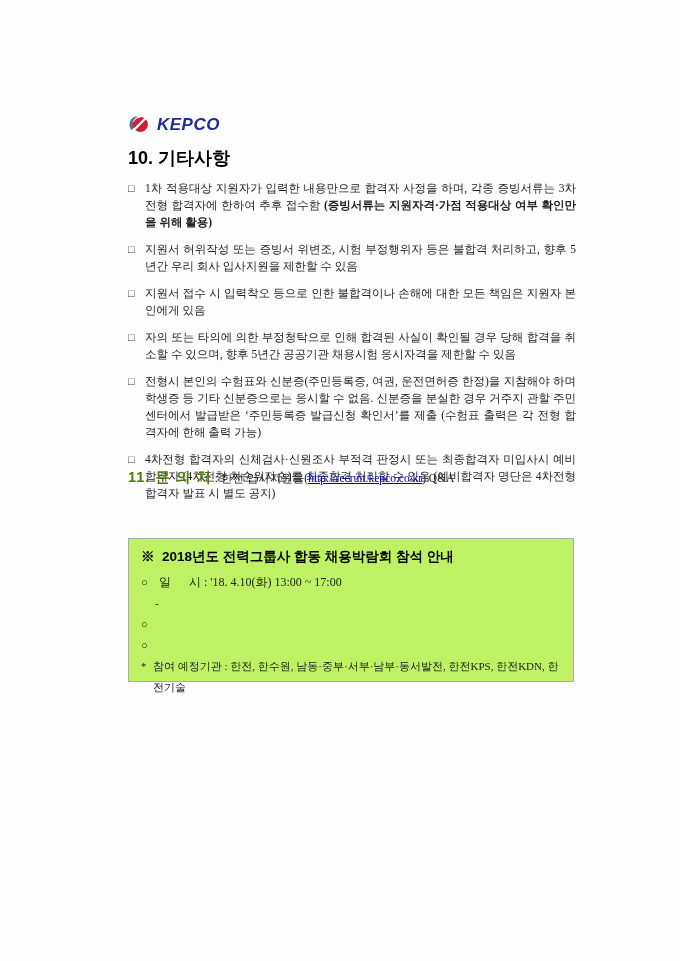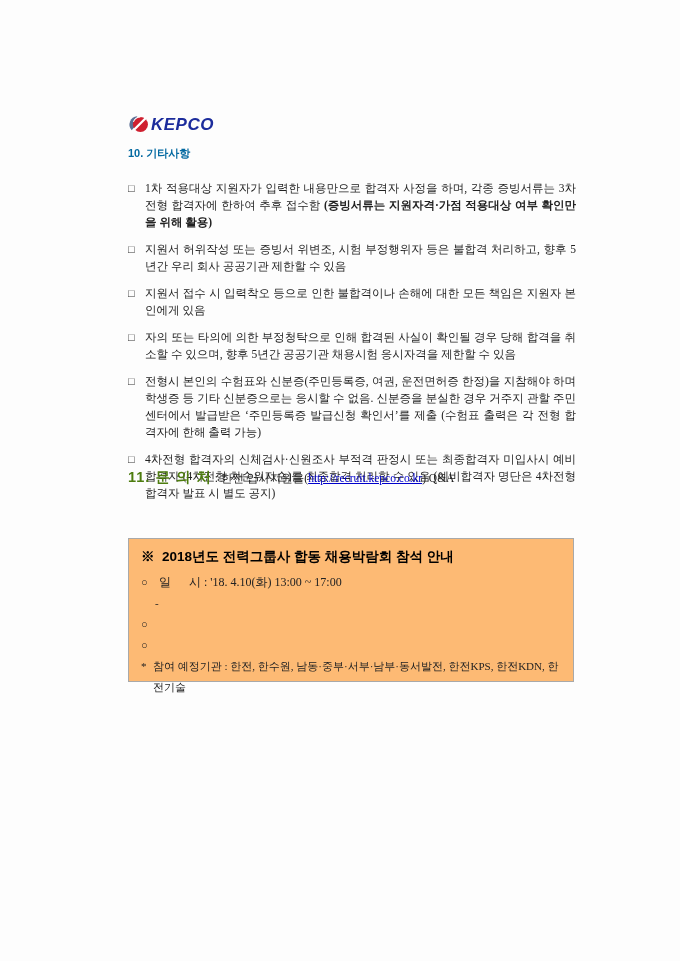--- a/index.html
+++ b/index.html
@@ -14,39 +14,39 @@
     color: #222;
     overflow: hidden;
   }
   
   .logo {
     position: absolute;
     top: 114px;
     left: 128px;
     display: flex;
     align-items: center;
-    gap: 2px;
+    gap: 8px;
   }
   .logo svg { display: block; }
   .logo .brand {
     font-family: "Liberation Sans", sans-serif;
     font-weight: bold;
     font-style: italic;
     font-size: 17px;
     letter-spacing: 0.5px;
     color: #1c2c9c;
   }
   
   .sec-heading {
     position: absolute;
     left: 128px;
     font-family: "Liberation Sans", sans-serif;
     font-weight: bold;
-    font-size: 11px;
-    color: #0369a1;
+    font-size: 18px;
+    color: #000000;
   }
   .sec-heading.misc { top: 146px; }
   
   .bullets {
     position: absolute;
     top: 180px;
     left: 128px;
     width: 448px;
     list-style: none;
   }
@@ -85,21 +85,21 @@
     color: #0000cc;
   }
   
   .notice-box {
     position: absolute;
     top: 538px;
     left: 128px;
     width: 446px;
     height: 144px;
     border: 1px solid #a9a9a9;
-    background: #fdba74;
+    background: #bef264;
     padding: 9px 12px 8px 12px;
   }
   .notice-box .nb-title {
     font-family: "Liberation Sans", sans-serif;
     font-weight: bold;
     font-size: 13.5px;
     color: #000;
     white-space: pre-wrap;
     margin-bottom: 6px;
   }
@@ -137,21 +137,21 @@
 
   <div class="sec-heading misc">10. 기타사항</div>
 
   <ul class="bullets">
     <li>
       <span class="marker">□</span>
       <span class="body"><span>1차 적용대상 지원자가 입력한 내용만으로 합격자 사정을 하며, 각종 증빙서류는 3차 전형 합격자에 한하여 추후 접수함 </span><span class="bold-part">(증빙서류는 지원자격·가점 적용대상 여부 확인만을 위해 활용)</span></span>
     </li>
     <li>
       <span class="marker">□</span>
-      <span class="body">지원서 허위작성 또는 증빙서 위변조, 시험 부정행위자 등은 불합격 처리하고, 향후 5년간 우리 회사 공공기관 제한할 수 있음</span>
+      <span class="body">지원서 허위작성 또는 증빙서 위변조, 시험 부정행위자 등은 불합격 처리하고, 향후 5년간 우리 회사 입사지원을 제한할 수 있음</span>
     </li>
     <li>
       <span class="marker">□</span>
       <span class="body">지원서 접수 시 입력착오 등으로 인한 불합격이나 손해에 대한 모든 책임은 지원자 본인에게 있음</span>
     </li>
     <li>
       <span class="marker">□</span>
       <span class="body">자의 또는 타의에 의한 부정청탁으로 인해 합격된 사실이 확인될 경우 당해 합격을 취소할 수 있으며, 향후 5년간 공공기관 채용시험 응시자격을 제한할 수 있음</span>
     </li>
     <li>

